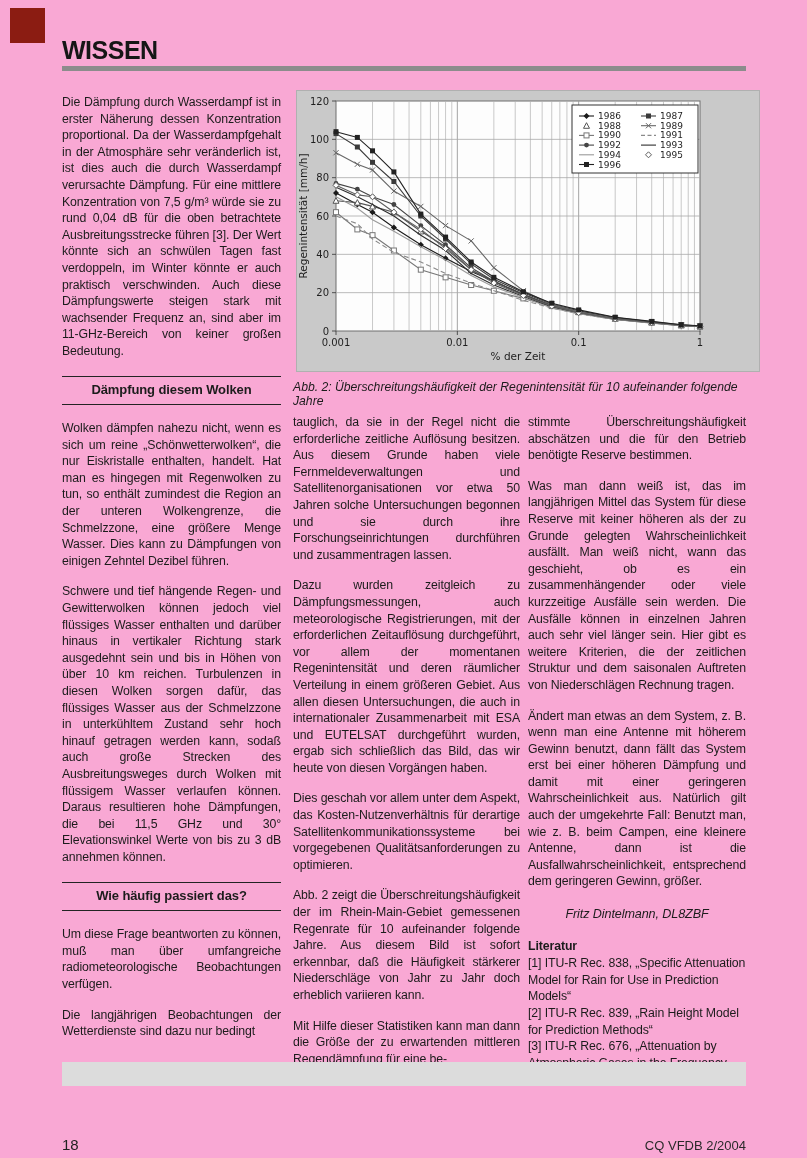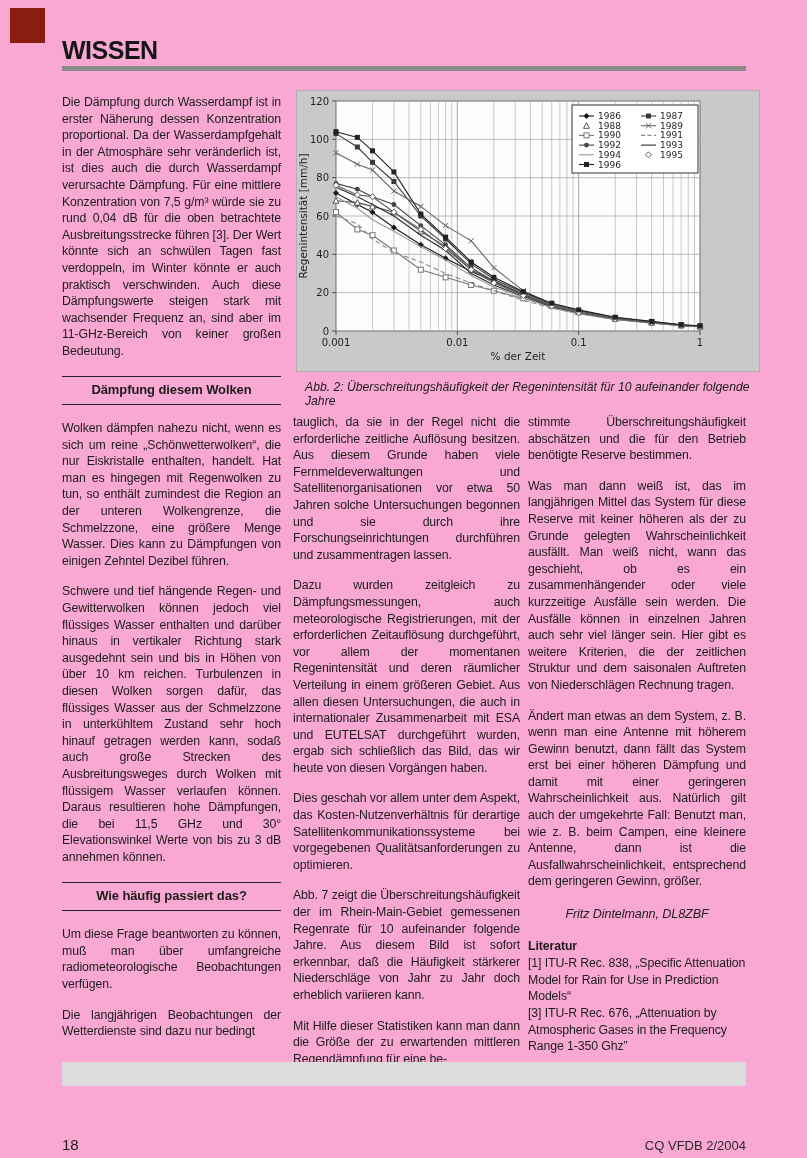--- a/index.html
+++ b/index.html
@@ -19,21 +19,21 @@
 
   .section-head{border-top:1.4px solid #232323;border-bottom:1.4px solid #232323;
                 text-align:center;font-weight:700;font-size:13px;padding:5px 0 6px;margin:16px 0 15px;}
   .author-line{font-style:italic;text-align:center;margin:16px 0 15px;font-size:12.6px;}
   .lit-head{font-weight:700;margin:2px 0 1px;}
   .ref-line{text-align:left;margin:0;}
 
   .figure{position:absolute;left:296px;top:90px;width:464px;height:282px;}
   .figure svg{display:block;}
   .fig-caption{position:absolute;left:293px;top:380px;width:460px;
-               font-style:italic;font-size:12.2px;color:#1c1c1c;margin-left:12px;}
+               font-style:italic;font-size:12.2px;color:#1c1c1c;}
 
   .bottom-bar{position:absolute;left:62px;top:1062px;width:684px;height:24px;background:#dcdcdc;}
   .footer{position:absolute;left:62px;top:1094px;width:684px;display:flex;
           justify-content:space-between;align-items:baseline;}
   .page-num{font-size:15px;color:#222;margin-top:42px;}
   .issue{font-size:13px;color:#2a2a2a;}
 </style>
 </head>
 <body>
 
@@ -318,30 +318,31 @@
       <div class="para">Wolken dämpfen nahezu nicht, wenn es sich um reine „Schönwetterwolken“, die nur Eiskristalle enthalten, handelt. Hat man es hingegen mit Regenwolken zu tun, so enthält zumindest die Region an der unteren Wolkengrenze, die Schmelzzone, eine größere Menge Wasser. Dies kann zu Dämpfungen von einigen Zehntel Dezibel führen.</div>
       <div class="para">Schwere und tief hängende Regen- und Gewitterwolken können jedoch viel flüssiges Wasser enthalten und darüber hinaus in vertikaler Richtung stark ausgedehnt sein und bis in Höhen von über 10 km reichen. Turbulenzen in diesen Wolken sorgen dafür, das flüssiges Wasser aus der Schmelzzone in unterkühltem Zustand sehr hoch hinauf getragen werden kann, sodaß auch große Strecken des Ausbreitungsweges durch Wolken mit flüssigem Wasser verlaufen können. Daraus resultieren hohe Dämpfungen, die bei 11,5 GHz und 30° Elevationswinkel Werte von bis zu 3 dB annehmen können.</div>
       <div class="section-head">Wie häufig passiert das?</div>
       <div class="para">Um diese Frage beantworten zu können, muß man über umfangreiche radiometeorologische Beobachtungen verfügen.</div>
       <div class="para">Die langjährigen Beobachtungen der Wetterdienste sind dazu nur bedingt</div>
     </div>
   <div class="col col-mid">
       <div class="para">tauglich, da sie in der Regel nicht die erforderliche zeitliche Auflösung besitzen. Aus diesem Grunde haben viele Fernmeldeverwaltungen und Satellitenorganisationen vor etwa 50 Jahren solche Untersuchungen begonnen und sie durch ihre Forschungseinrichtungen durchführen und zusammentragen lassen.</div>
       <div class="para">Dazu wurden zeitgleich zu Dämpfungsmessungen, auch meteorologische Registrierungen, mit der erforderlichen Zeitauflösung durchgeführt, vor allem der momentanen Regenintensität und deren räumlicher Verteilung in einem größeren Gebiet. Aus allen diesen Untersuchungen, die auch in internationaler Zusammenarbeit mit ESA und EUTELSAT durchgeführt wurden, ergab sich schließlich das Bild, das wir heute von diesen Vorgängen haben.</div>
       <div class="para">Dies geschah vor allem unter dem Aspekt, das Kosten-Nutzenverhältnis für derartige Satellitenkommunikationssysteme bei vorgegebenen Qualitätsanforderungen zu optimieren.</div>
-      <div class="para">Abb. 7 zeigt die Überschreitungshäufigkeit der im Rhein-Main-Gebiet gemessenen Regenrate für 10 aufeinander folgende Jahre. Aus diesem Bild ist sofort erkennbar, daß die Häufigkeit stärkerer Niederschläge von Jahr zu Jahr doch erheblich variieren kann.</div>
+      <div class="para">Abb. 2 zeigt die Überschreitungshäufigkeit der im Rhein-Main-Gebiet gemessenen Regenrate für 10 aufeinander folgende Jahre. Aus diesem Bild ist sofort erkennbar, daß die Häufigkeit stärkerer Niederschläge von Jahr zu Jahr doch erheblich variieren kann.</div>
       <div class="para">Mit Hilfe dieser Statistiken kann man dann die Größe der zu erwartenden mittleren Regendämpfung für eine be-</div>
     </div>
   <div class="col col-right">
       <div class="para">stimmte Überschreitungshäufigkeit abschätzen und die für den Betrieb benötigte Reserve bestimmen.</div>
       <div class="para">Was man dann weiß ist, das im langjährigen Mittel das System für diese Reserve mit keiner höheren als der zu Grunde gelegten Wahrscheinlichkeit ausfällt. Man weiß nicht, wann das geschieht, ob es ein zusammenhängender oder viele kurzzeitige Ausfälle sein werden. Die Ausfälle können in einzelnen Jahren auch sehr viel länger sein. Hier gibt es weitere Kriterien, die der zeitlichen Struktur und dem saisonalen Auftreten von Niederschlägen Rechnung tragen.</div>
       <div class="para">Ändert man etwas an dem System, z. B. wenn man eine Antenne mit höherem Gewinn benutzt, dann fällt das System erst bei einer höheren Dämpfung und damit mit einer geringeren Wahrscheinlichkeit aus. Natürlich gilt auch der umgekehrte Fall: Benutzt man, wie z. B. beim Campen, eine kleinere Antenne, dann ist die Ausfallwahrscheinlichkeit, entsprechend dem geringeren Gewinn, größer.</div>
       <div class="author-line">Fritz Dintelmann, DL8ZBF</div>
       <div class="lit-head">Literatur</div>
       <div class="ref-line">[1] ITU-R Rec. 838, „Specific Attenuation Model for Rain for Use in Prediction Models“</div>
+      <div class="ref-line">[2] ITU-R Rec. 839, „Rain Height Model for Prediction Methods“</div>
       <div class="ref-line">[3] ITU-R Rec. 676, „Attenuation by Atmospheric Gases in the Frequency Range 1-350 Ghz”</div>
     </div>
 
   <div class="bottom-bar"></div>
 
   <div class="footer">
     <span class="page-num">18</span>
     <span class="issue">CQ VFDB 2/2004</span>
   </div>
 </div>

